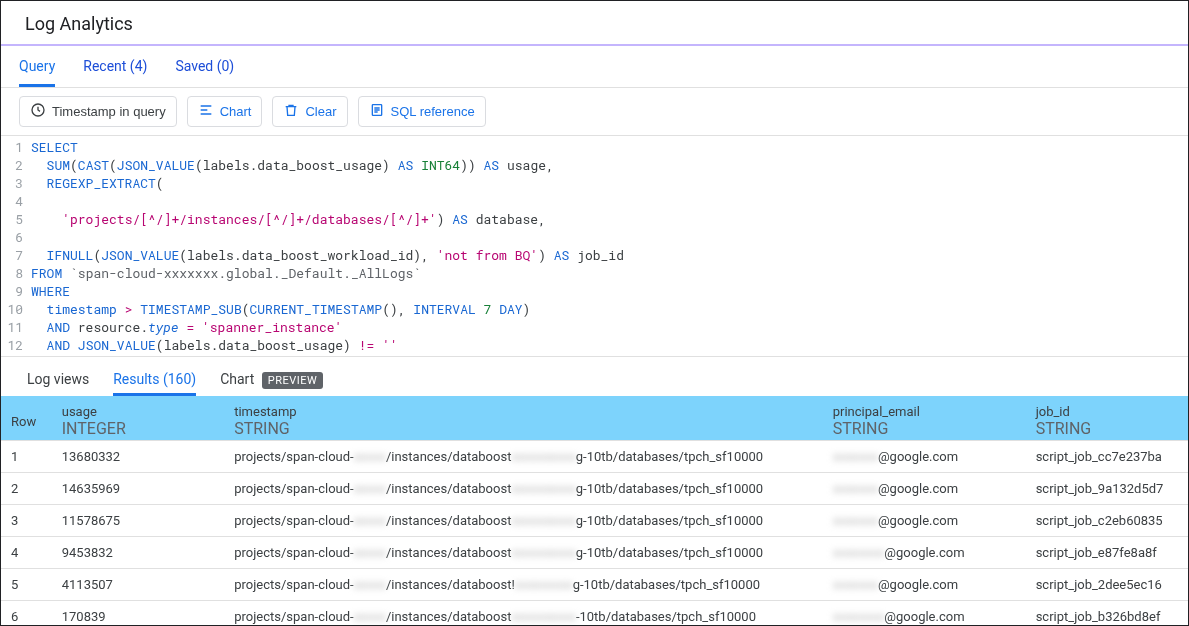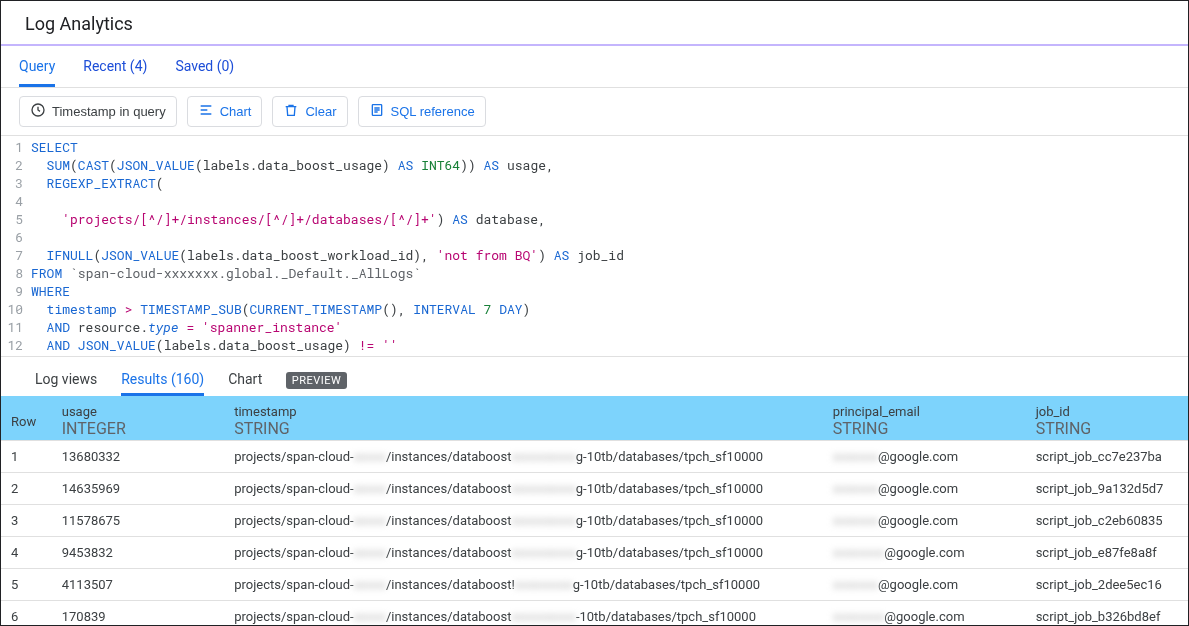--- a/index.html
+++ b/index.html
@@ -82,40 +82,40 @@
   .id   { color: #1967d2; }
   .op   { color: #b80672; }
   .str  { color: #b80672; }
   .num  { color: #188038; }
   .bt   { color: #5f6368; }
 
   .sub-tabs {
     display: flex;
     align-items: center;
     gap: 24px;
-    padding: 8px 18px 0 34px;
+    padding: 8px 18px 0 26px;
     font-size: 14px;
   }
   .sub-tab {
     padding: 6px 0;
     cursor: pointer;
     color: #3c4043;
     border-bottom: 3px solid transparent;
   }
   .sub-tab.active {
     color: #1a73e8;
     border-bottom-color: #1a73e8;
   }
   .badge {
     background:#5f6368;
     color:#fff;
     font-size:11px;
     padding:2px 6px;
     border-radius:3px;
-    margin-left:20px;
+    margin-left:4px;
     letter-spacing:0.5px;
   }
   .results-table {
     width: 100%;
     border-collapse: collapse;
     font-size: 13px;
   }
   .results-table thead tr { background:#7dd3fc; }
   .results-table th {
     text-align: left;

